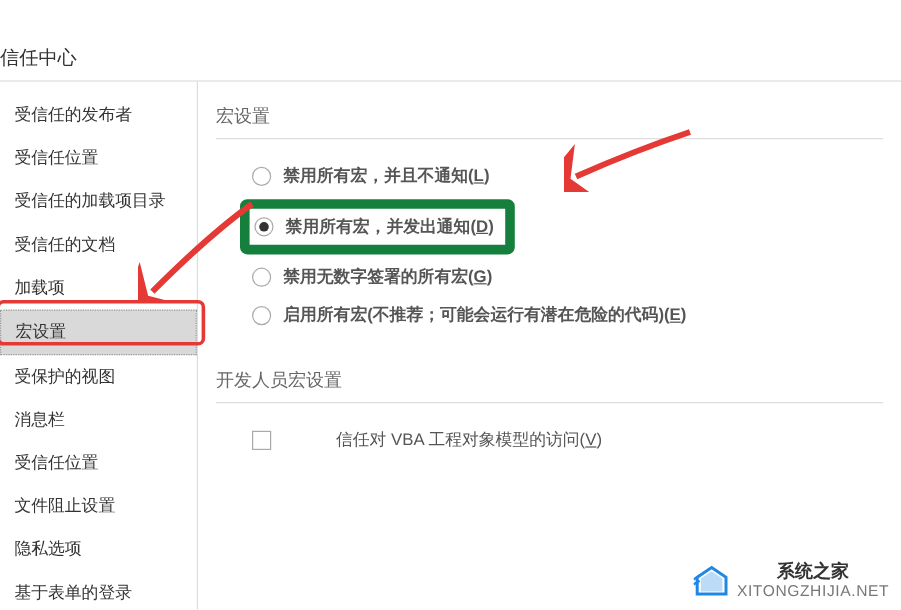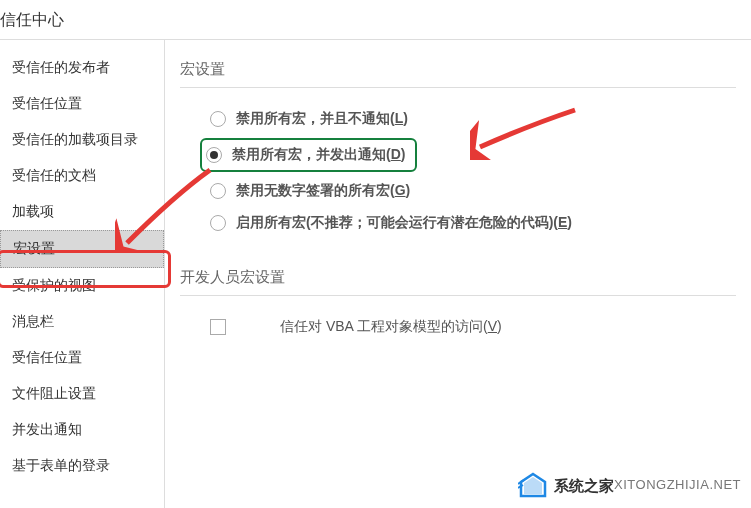--- a/index.html
+++ b/index.html
@@ -13,20 +13,21 @@
     height: 508px;
     overflow: hidden;
     position: relative;
   }
   .header {
     height: 40px;
     border-bottom: 1px solid #ddd;
     padding: 10px 0 0 0;
     font-size: 16px;
     color: #333;
+    margin-top: 28px;
   }
   .main {
     display: flex;
     height: calc(508px - 40px);
   }
   .sidebar {
     width: 165px;
     border-right: 1px solid #ddd;
     padding-top: 10px;
   }
@@ -56,21 +57,21 @@
     margin-left: 30px;
     font-weight: bold;
   }
   .radio-row {
     display: flex;
     align-items: center;
     padding: 7px 0;
     color: #555;
   }
   .radio-row.highlighted {
-    border: 2px solid #15803d;
+    border: 8px solid #15803d;
     border-radius: 6px;
     padding: 6px 10px 6px 4px;
     margin-left: -10px;
     display: inline-flex;
   }
   .radio {
     width: 16px;
     height: 16px;
     border: 1px solid #aaa;
     border-radius: 50%;
@@ -113,21 +114,23 @@
   .watermark {
     position: absolute;
     right: 10px;
     bottom: 8px;
     display: flex;
     align-items: center;
     gap: 6px;
   }
   .wm-text {
     display: flex;
+    flex-direction: column;
     line-height: 1.1;
+    text-align: center;
   }
   .wm-text .cn {
     font-size: 15px;
     font-weight: bold;
     color: #333;
   }
   .wm-text .en {
     font-size: 13px;
     color: #777;
     letter-spacing: 0.5px;
@@ -150,21 +153,21 @@
     <div class="sidebar-item"><span>受信任的发布者</span></div>
     <div class="sidebar-item"><span>受信任位置</span></div>
     <div class="sidebar-item"><span>受信任的加载项目录</span></div>
     <div class="sidebar-item"><span>受信任的文档</span></div>
     <div class="sidebar-item"><span>加载项</span></div>
     <div class="sidebar-item selected"><span>宏设置</span></div>
     <div class="sidebar-item"><span>受保护的视图</span></div>
     <div class="sidebar-item"><span>消息栏</span></div>
     <div class="sidebar-item"><span>受信任位置</span></div>
     <div class="sidebar-item"><span>文件阻止设置</span></div>
-    <div class="sidebar-item"><span>并发出通知</span></div>
+    <div class="sidebar-item"><span>隐私选项</span></div>
     <div class="sidebar-item"><span>基于表单的登录</span></div>
   </div>
 
   <div class="content">
     <div class="section-title"><span>宏设置</span></div>
 
     <div class="radio-group">
       <div class="radio-row">
         <span class="radio"></span>
         <span><span>禁用所有宏，并且不通知(</span><span class="underline">L</span><span>)</span></span>

